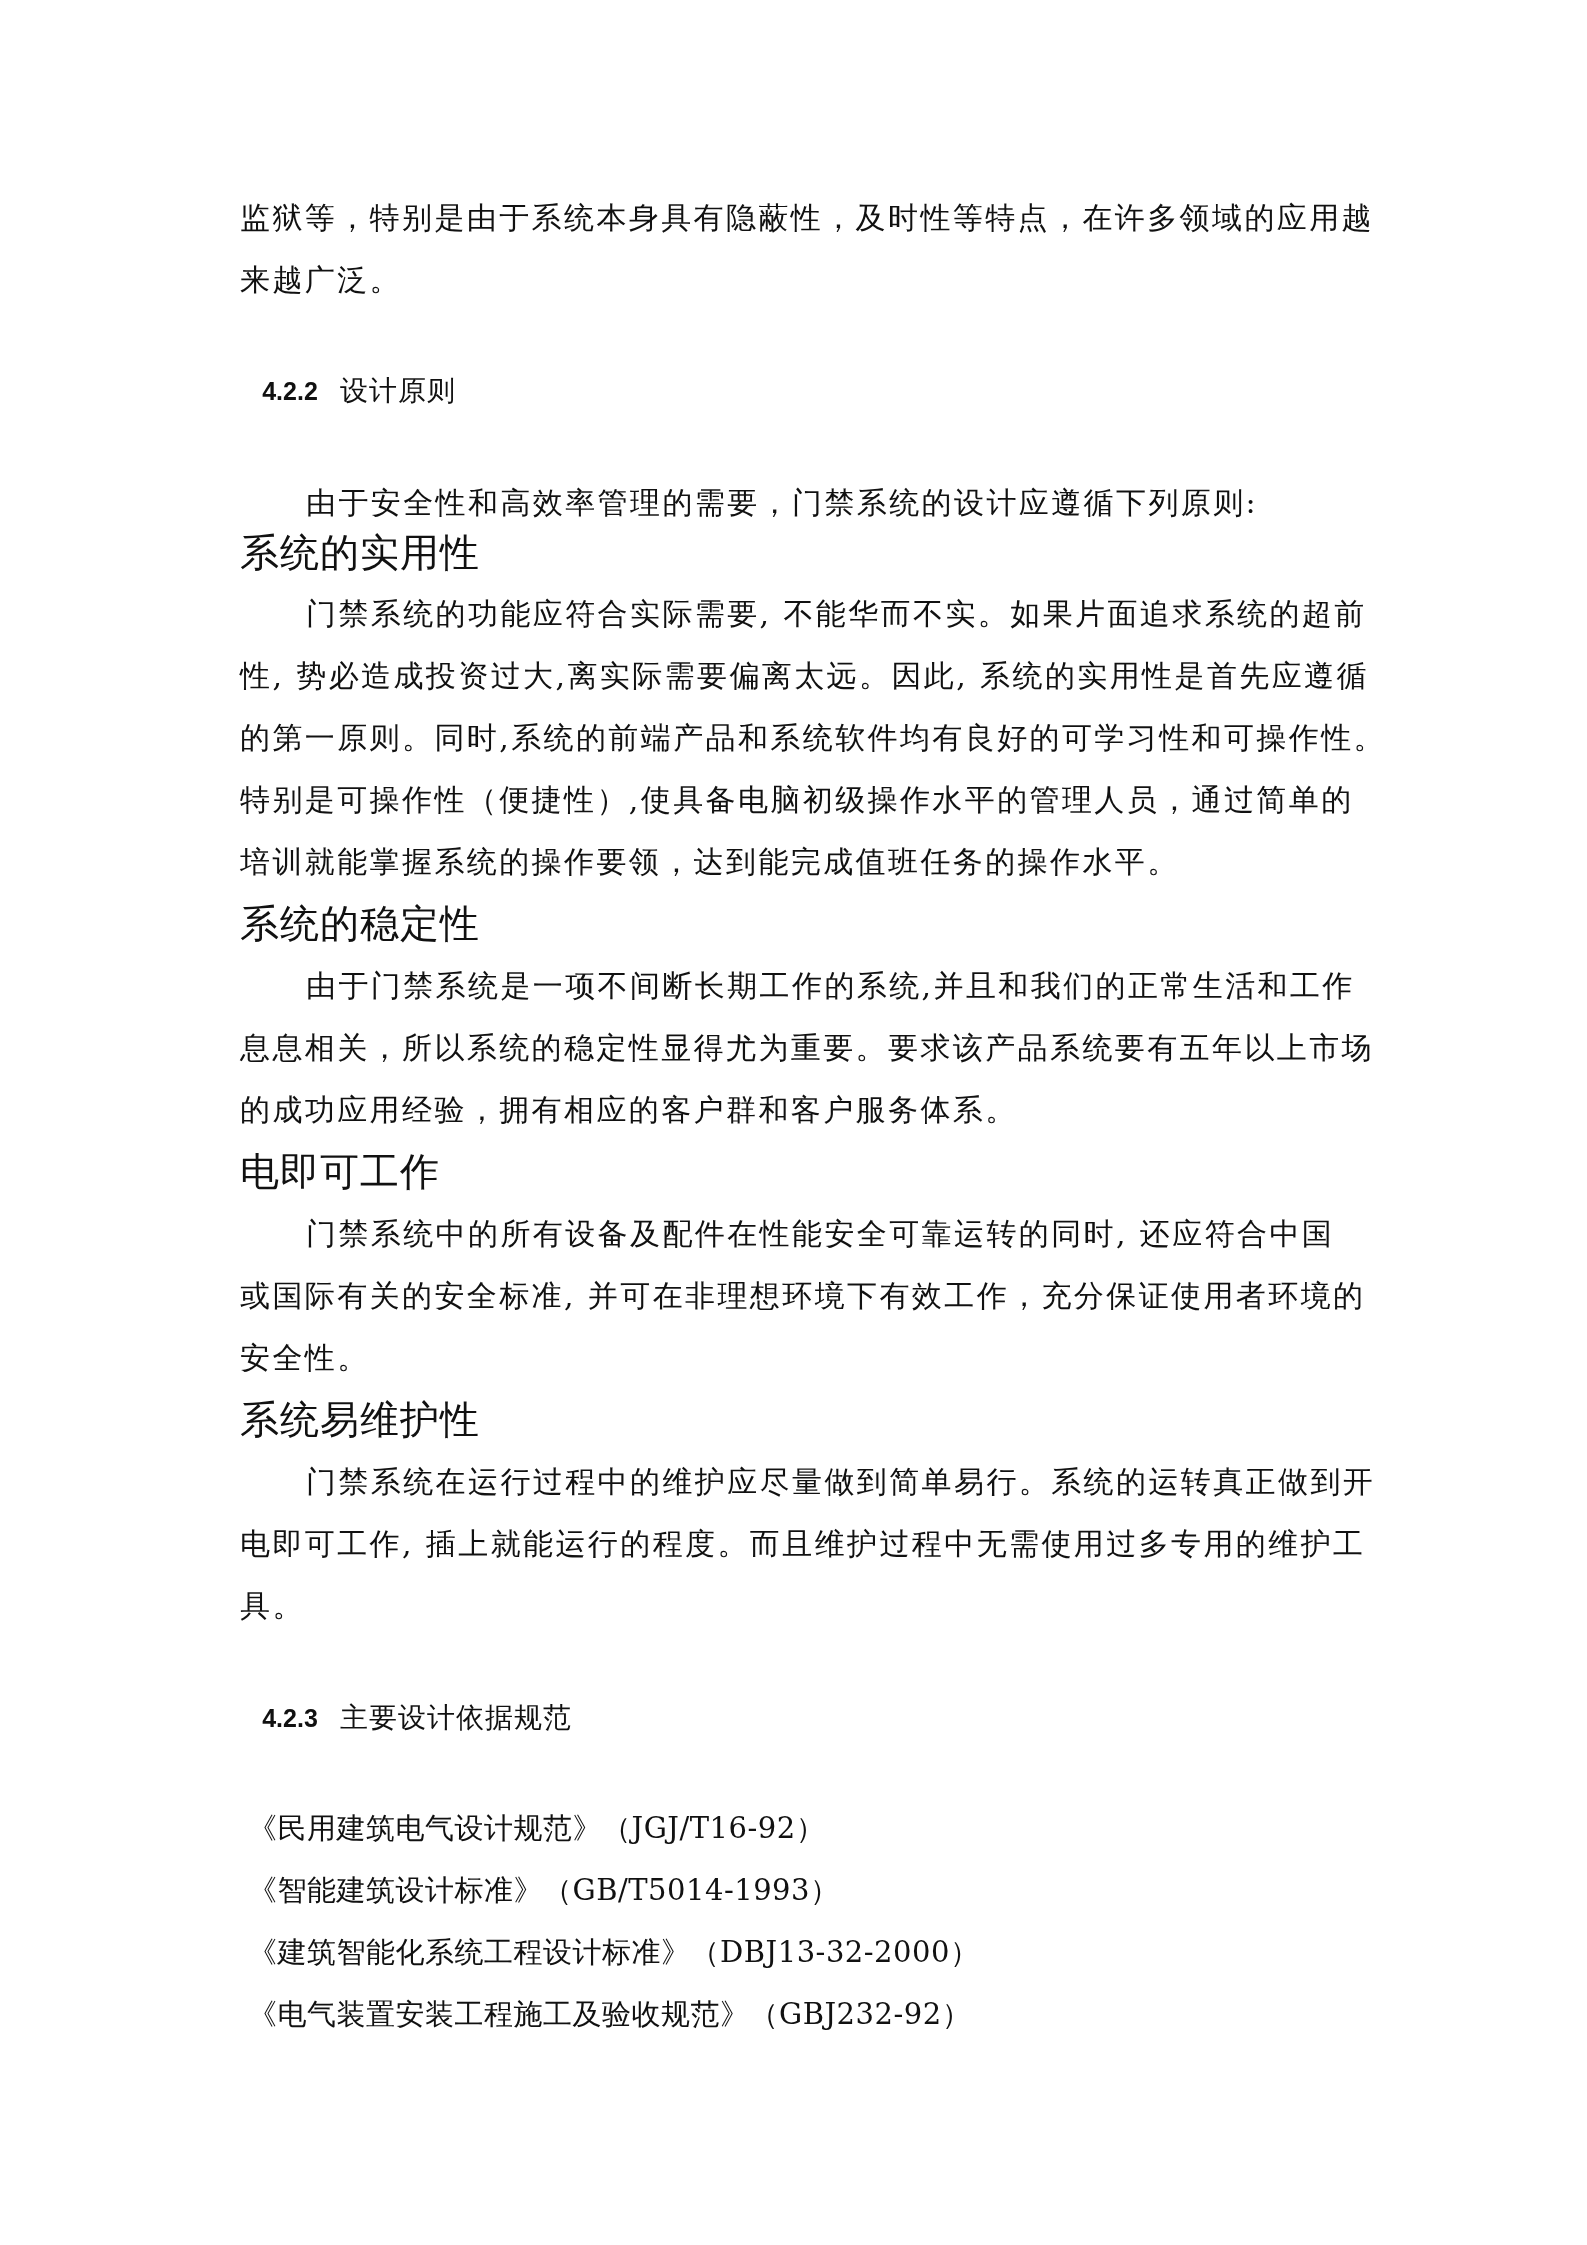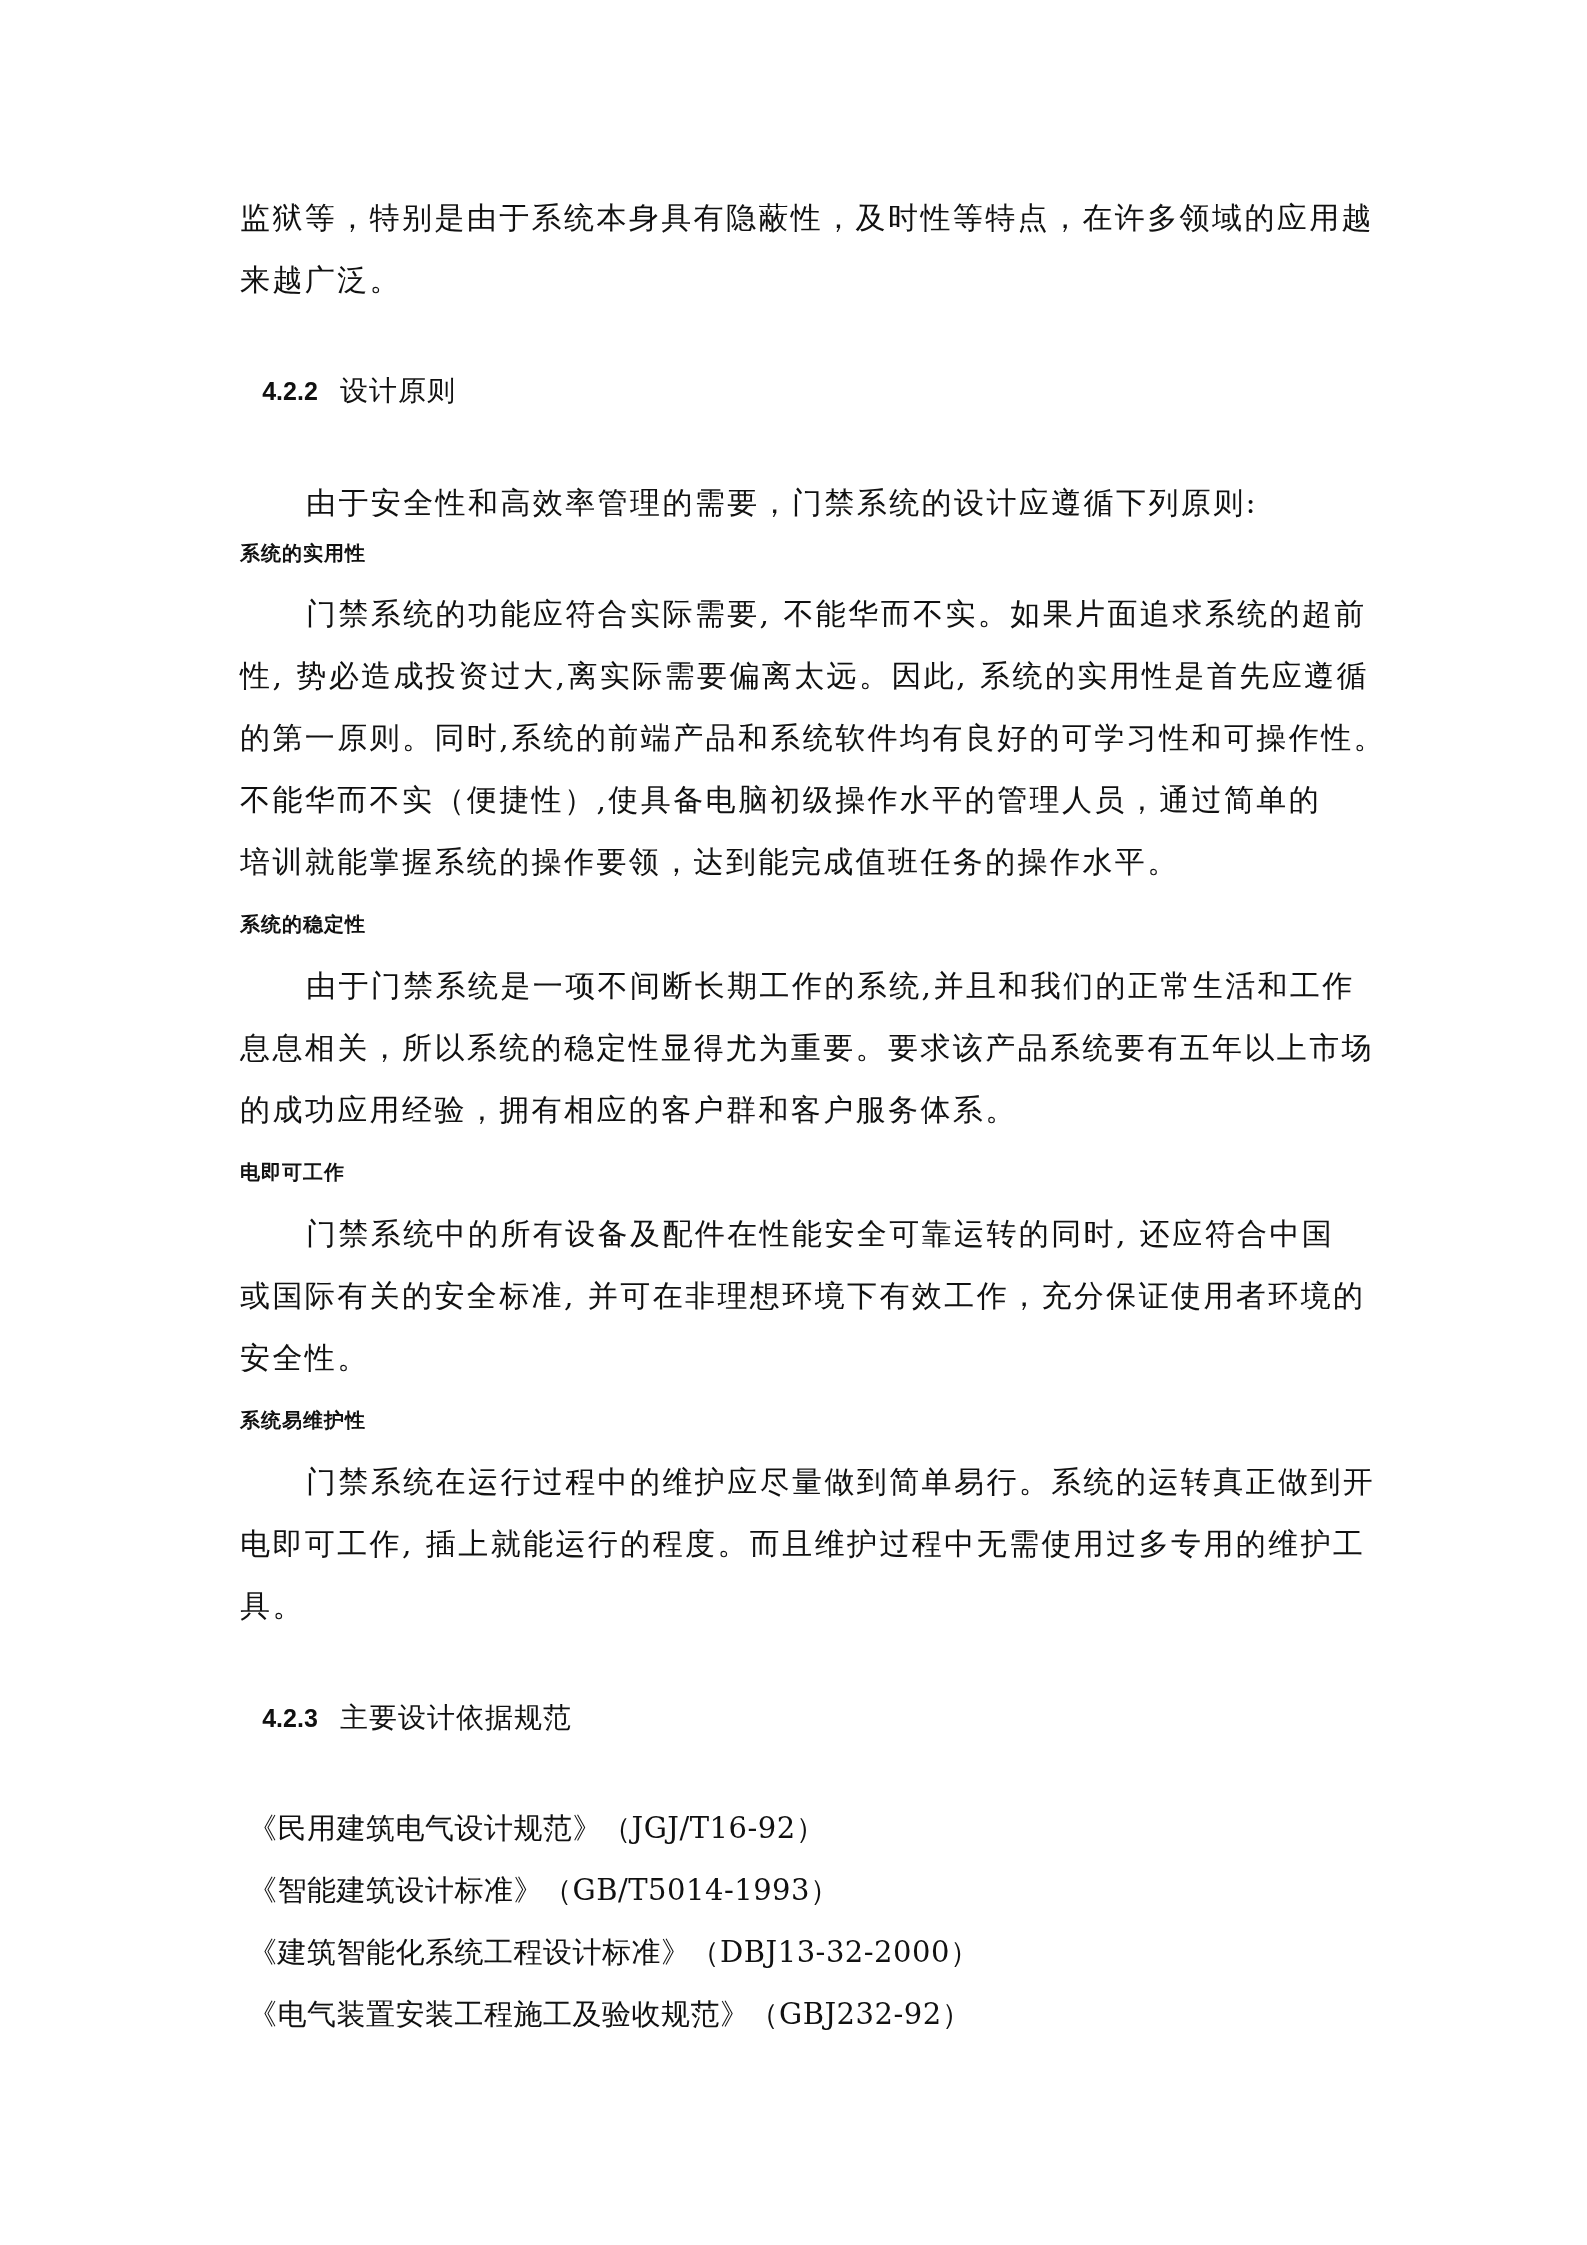--- a/index.html
+++ b/index.html
@@ -2,21 +2,21 @@
 <html><head>
 <meta charset="utf-8">
 <style>
   html, body { margin: 0; padding: 0; background: #ffffff; }
   body { width: 1587px; height: 2245px; position: relative; overflow: hidden;
          font-family: "DejaVu Serif", "Liberation Serif", serif; color: #111; }
   .page { position: absolute; left: 240px; top: 0; width: 1110px; }
   .line { position: absolute; left: 0; white-space: nowrap; font-size: 30px; line-height: 40px;
           letter-spacing: 2.4px; }
   .indent { left: 66px; }
-  .sub { font-family: "DejaVu Sans", "Liberation Sans", sans-serif; font-weight: bold; font-size: 20px; letter-spacing: 1px; }
+  .sub { font-family: "DejaVu Sans", "Liberation Sans", sans-serif; font-weight: normal; font-size: 39px; letter-spacing: 1px; }
   .h3 { position: absolute; left: 0; white-space: nowrap; font-size: 30px; line-height: 40px; }
   .h3 .num { font-family: "Liberation Sans", "DejaVu Sans", sans-serif; font-weight: bold; font-size: 25px; letter-spacing: 0; display: inline-block; width: 100px; text-align: center; }
   .h3 .title { font-family: "DejaVu Sans", "Liberation Sans", sans-serif; font-size: 28px; letter-spacing: 1px; }
   .ref { position: absolute; left: 8px; white-space: nowrap; font-size: 29px; line-height: 40px; letter-spacing: 0.5px; }
 </style>
 </head>
 <body>
 
 <div class="page">
 
@@ -26,21 +26,21 @@
   <div class="h3" style="top:370px">
     <span class="num">4.2.2</span><span class="title">设计原则</span>
   </div>
 
   <div class="line indent" style="top:483px">由于安全性和高效率管理的需要，门禁系统的设计应遵循下列原则:</div>
 
   <div class="line sub" style="top:533px">系统的实用性</div>
   <div class="line indent" style="top:594px">门禁系统的功能应符合实际需要, 不能华而不实。如果片面追求系统的超前</div>
   <div class="line" style="top:656px">性, 势必造成投资过大,离实际需要偏离太远。因此, 系统的实用性是首先应遵循</div>
   <div class="line" style="top:718px">的第一原则。同时,系统的前端产品和系统软件均有良好的可学习性和可操作性。</div>
-  <div class="line" style="top:780px">不能华而不实（便捷性）,使具备电脑初级操作水平的管理人员，通过简单的</div>
+  <div class="line" style="top:780px">特别是可操作性（便捷性）,使具备电脑初级操作水平的管理人员，通过简单的</div>
   <div class="line" style="top:842px">培训就能掌握系统的操作要领，达到能完成值班任务的操作水平。</div>
 
   <div class="line sub" style="top:904px">系统的稳定性</div>
   <div class="line indent" style="top:966px">由于门禁系统是一项不间断长期工作的系统,并且和我们的正常生活和工作</div>
   <div class="line" style="top:1028px">息息相关，所以系统的稳定性显得尤为重要。要求该产品系统要有五年以上市场</div>
   <div class="line" style="top:1090px">的成功应用经验，拥有相应的客户群和客户服务体系。</div>
 
   <div class="line sub" style="top:1152px">电即可工作</div>
   <div class="line indent" style="top:1214px">门禁系统中的所有设备及配件在性能安全可靠运转的同时, 还应符合中国</div>
   <div class="line" style="top:1276px">或国际有关的安全标准, 并可在非理想环境下有效工作，充分保证使用者环境的</div>

